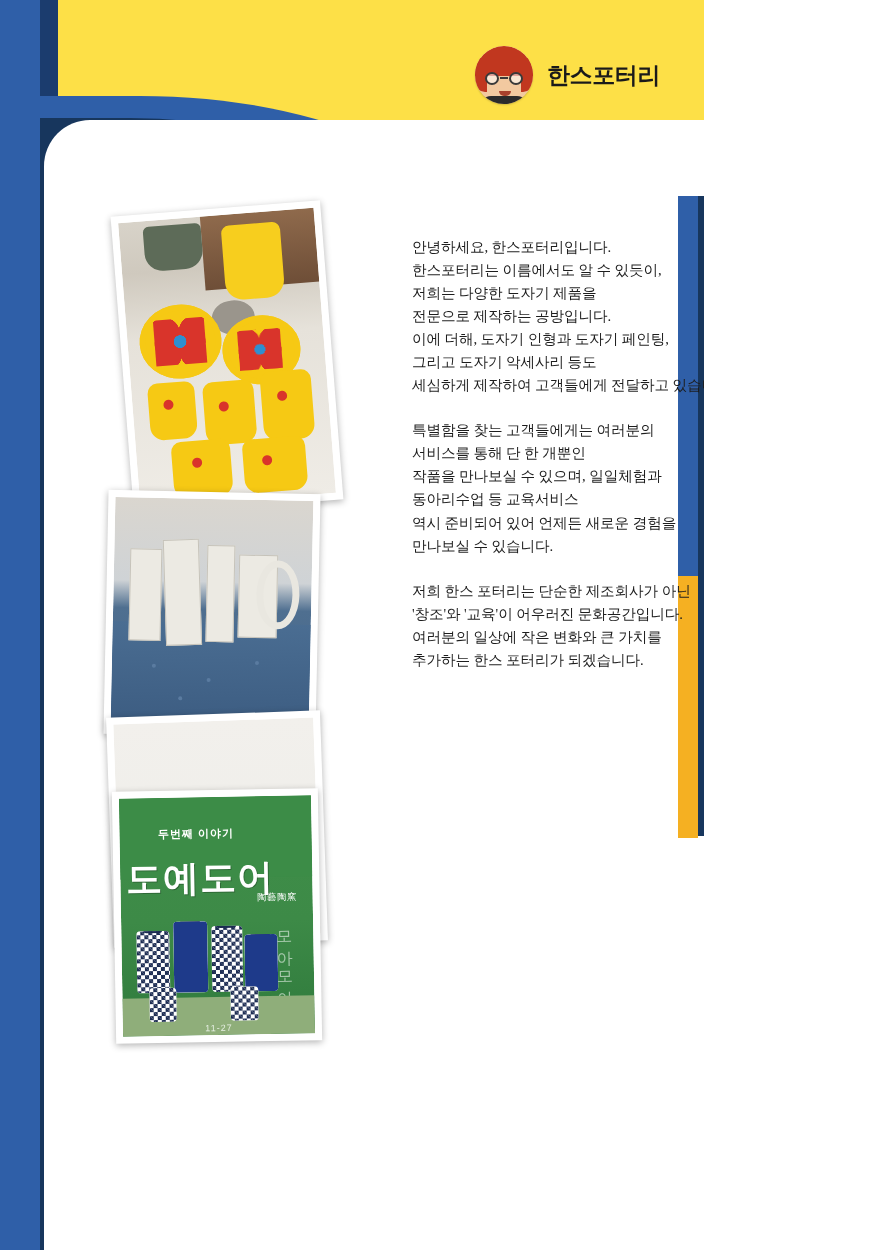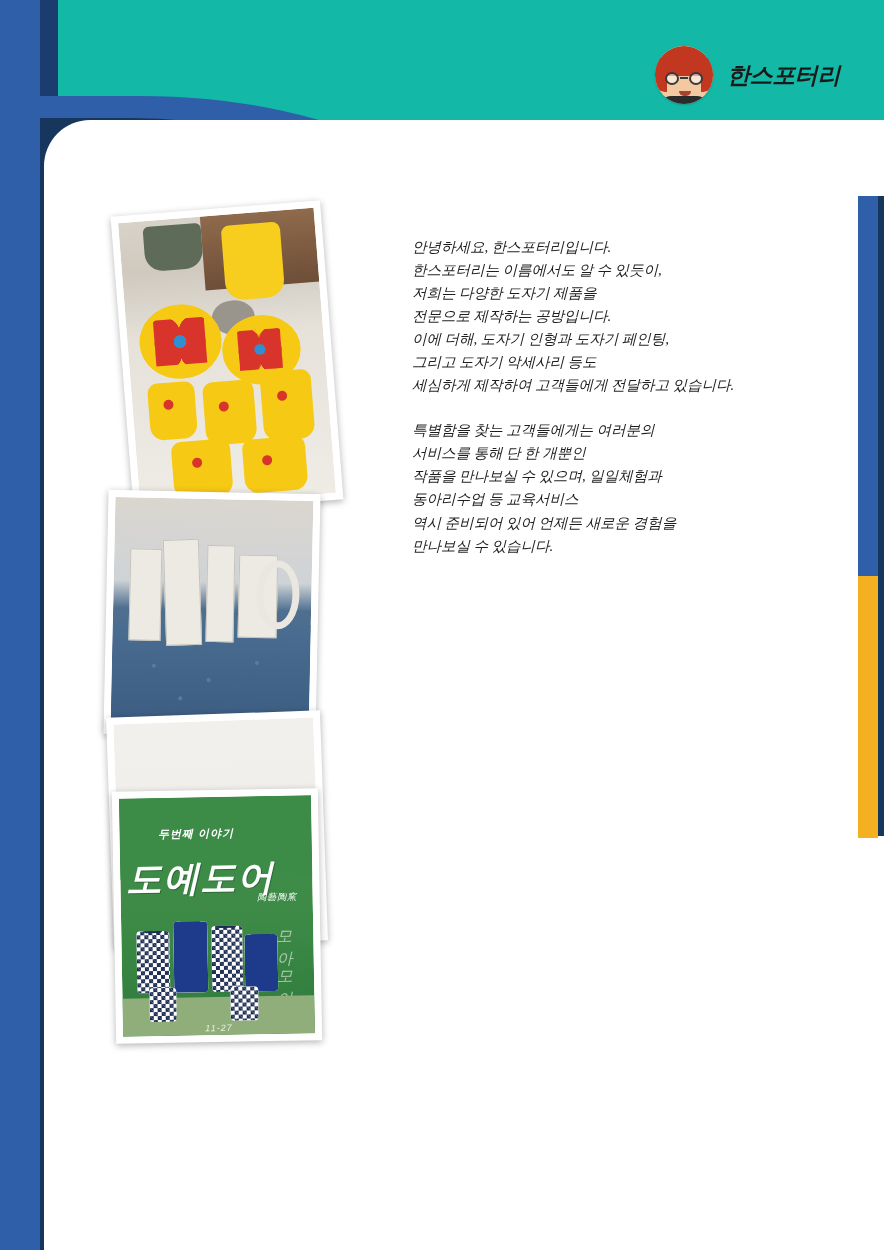--- a/index.html
+++ b/index.html
@@ -6,25 +6,24 @@
   html, body {
     margin: 0;
     padding: 0;
     background: #ffffff;
   }
   body {
     font-family: "Liberation Sans", sans-serif;
   }
   .page {
     position: relative;
-    width: 884px;
+    width: 704px;
     height: 1250px;
     overflow: hidden;
-    background: #14b8a6;
-    font-style: italic;
+    background: #fde047;
   }
 
   
   .bg-left-navy {
     position: absolute;
     left: 0; top: 0;
     width: 58px; height: 1250px;
     background: #1b3c6e;
   }
   .bg-left-blue {
@@ -561,15 +560,19 @@
 전문으로 제작하는 공방입니다.
 이에 더해, 도자기 인형과 도자기 페인팅,
 그리고 도자기 악세사리 등도
 세심하게 제작하여 고객들에게 전달하고 있습니다.</p>
     <p class="para">특별함을 찾는 고객들에게는 여러분의
 서비스를 통해 단 한 개뿐인
 작품을 만나보실 수 있으며, 일일체험과
 동아리수업 등 교육서비스
 역시 준비되어 있어 언제든 새로운 경험을
 만나보실 수 있습니다.</p>
+    <p class="para">저희 한스 포터리는 단순한 제조회사가 아닌
+'창조'와 '교육'이 어우러진 문화공간입니다.
+여러분의 일상에 작은 변화와 큰 가치를
+추가하는 한스 포터리가 되겠습니다.</p>
   </div>
 
 </div>
 
 </body></html>

